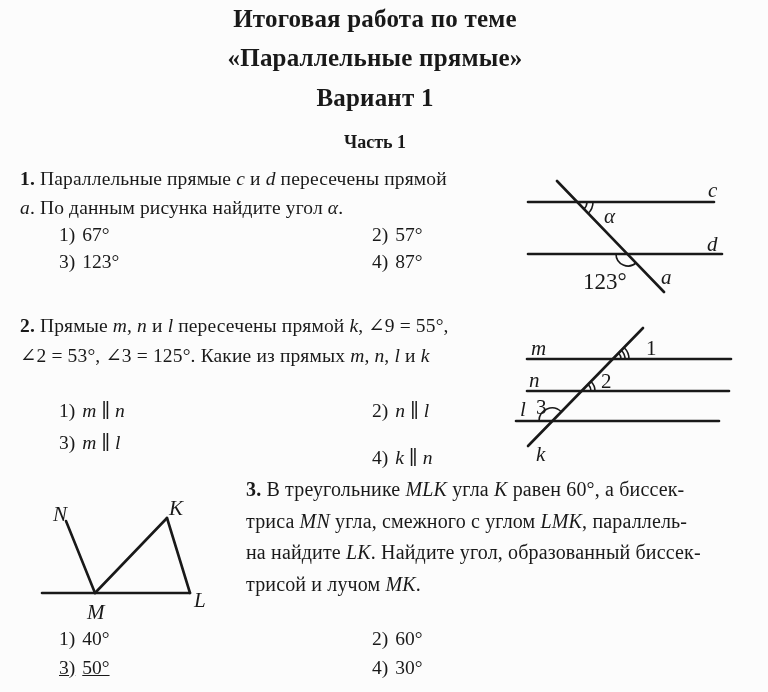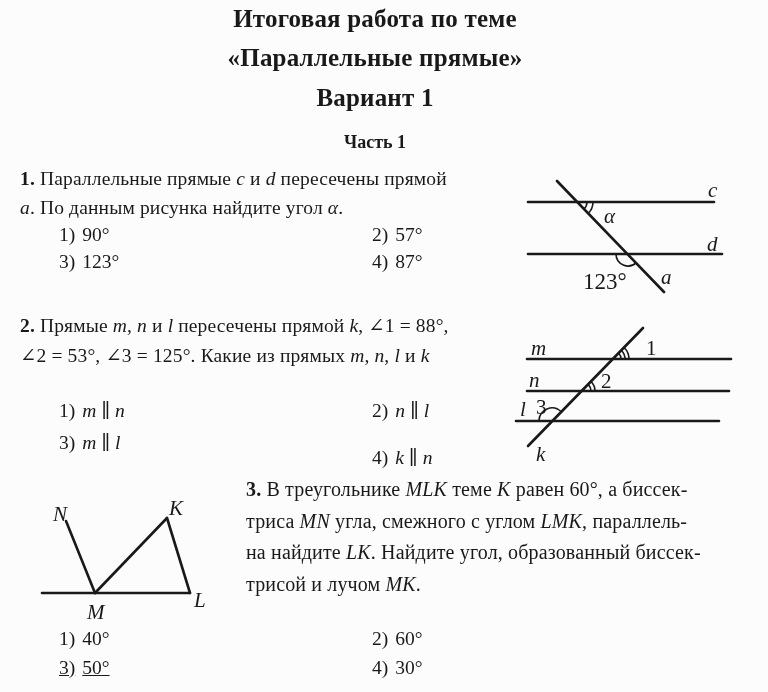--- a/index.html
+++ b/index.html
@@ -32,41 +32,41 @@
 
 <div class="abs center title" style="top:5px;">Итоговая работа по теме</div>
 <div class="abs center title" style="top:44px;">«Параллельные прямые»</div>
 <div class="abs center title" style="top:84px;">Вариант 1</div>
 <div class="abs center part" style="top:132px;">Часть 1</div>
 
 <div class="abs ptext" style="left:20px;top:164px;width:498px;">
   <div><span class="bd">1. </span><span>Параллельные прямые </span><span class="it">c</span><span> и </span><span class="it">d</span><span> пересечены прямой</span></div>
   <div><span class="it">a</span><span>. По данным рисунка найдите угол </span><span class="it">α</span><span>.</span></div>
 </div>
-<div class="abs opt" style="left:59px;top:224px;"><span class="lab">1)</span><span><span>90°</span></span></div>
+<div class="abs opt" style="left:59px;top:224px;"><span class="lab">1)</span><span><span>67°</span></span></div>
 <div class="abs opt" style="left:372px;top:224px;text-align:right;"><span class="lab">2)</span><span><span>57°</span></span></div>
 <div class="abs opt" style="left:59px;top:251px;"><span class="lab">3)</span><span><span>123°</span></span></div>
 <div class="abs opt" style="left:372px;top:251px;"><span class="lab">4)</span><span><span>87°</span></span></div>
 
 <svg style="left:500px;top:170px;" width="268" height="126" viewBox="500 170 268 126">
   <line class="mainline" x1="528" y1="202" x2="714" y2="202"></line>
   <line class="mainline" x1="528" y1="254" x2="722" y2="254"></line>
   <line class="mainline" x1="557" y1="181" x2="664" y2="292"></line>
   <path class="arc" d="M 587 202 A 10 10 0 0 1 583.9 209.2"></path>
   <path class="arc" d="M 593 202 A 16 16 0 0 1 588.1 213.5"></path>
   <path class="arc" d="M 636.3 262.6 A 12 12 0 0 1 616 254"></path>
   <text class="sit" x="708" y="197">c</text>
   <text class="sit" x="707" y="251">d</text>
   <text class="sit" x="661" y="284">a</text>
   <text class="sit" x="604" y="223">α</text>
   <text class="big" x="583" y="289">123°</text>
 </svg>
 
 <div class="abs ptext" style="left:20px;top:311px;width:505px;line-height:29.5px;">
-  <div><span class="bd">2. </span><span>Прямые </span><span class="it">m</span><span>, </span><span class="it">n</span><span> и </span><span class="it">l</span><span> пересечены прямой </span><span class="it">k</span><span>, ∠1 = 88°,</span></div>
+  <div><span class="bd">2. </span><span>Прямые </span><span class="it">m</span><span>, </span><span class="it">n</span><span> и </span><span class="it">l</span><span> пересечены прямой </span><span class="it">k</span><span>, ∠9 = 55°,</span></div>
   <div><span>∠2 = 53°, ∠3 = 125°. Какие из прямых </span><span class="it">m</span><span>, </span><span class="it">n</span><span>, </span><span class="it">l</span><span> и </span><span class="it">k</span></div>
 </div>
 <div class="abs opt" style="left:59px;top:399px;"><span class="lab">1)</span><span><span class="it">m</span><span> ∥ </span><span class="it">n</span></span></div>
 <div class="abs opt" style="left:372px;top:399px;"><span class="lab">2)</span><span><span class="it">n</span><span> ∥ </span><span class="it">l</span></span></div>
 <div class="abs opt" style="left:59px;top:431px;"><span class="lab">3)</span><span><span class="it">m</span><span> ∥ </span><span class="it">l</span></span></div>
 <div class="abs opt" style="left:372px;top:431px;margin-top:15px;"><span class="lab">4)</span><span><span class="it">k</span><span> ∥ </span><span class="it">n</span></span></div>
 
 <svg style="left:505px;top:322px;" width="263" height="145" viewBox="505 322 263 145">
   <line class="mainline" x1="527" y1="359" x2="731" y2="359"></line>
   <line class="mainline" x1="527" y1="391" x2="729" y2="391"></line>
@@ -81,21 +81,21 @@
   <text class="sit" x="531" y="355">m</text>
   <text class="sit" x="529" y="387">n</text>
   <text class="sit" x="520" y="416">l</text>
   <text class="sit" x="536" y="461">k</text>
   <text class="num" x="646" y="355">1</text>
   <text class="num" x="601" y="388">2</text>
   <text class="num" x="536" y="414">3</text>
 </svg>
 
 <div class="abs p3text" style="left:246px;top:474px;width:512px;">
-  <div><span class="bd">3. </span><span>В треугольнике </span><span class="it">MLK</span><span> теме </span><span class="it">K</span><span> равен 60°, а биссек-</span></div>
+  <div><span class="bd">3. </span><span>В треугольнике </span><span class="it">MLK</span><span> угла </span><span class="it">K</span><span> равен 60°, а биссек-</span></div>
   <div><span>триса </span><span class="it">MN</span><span> угла, смежного с углом </span><span class="it">LMK</span><span>, параллель-</span></div>
   <div><span>на найдите </span><span class="it">LK</span><span>. Найдите угол, образованный биссек-</span></div>
   <div><span>трисой и лучом </span><span class="it">MK</span><span>.</span></div>
 </div>
 <div class="abs opt" style="left:59px;top:628px;"><span class="lab">1)</span><span><span>40°</span></span></div>
 <div class="abs opt" style="left:372px;top:628px;"><span class="lab">2)</span><span><span>60°</span></span></div>
 <div class="abs opt" style="left:59px;top:657px;text-decoration:underline;"><span class="lab">3)</span><span><span>50°</span></span></div>
 <div class="abs opt" style="left:372px;top:657px;"><span class="lab">4)</span><span><span>30°</span></span></div>
 
 <svg style="left:30px;top:495px;" width="200" height="130" viewBox="30 495 200 130">

